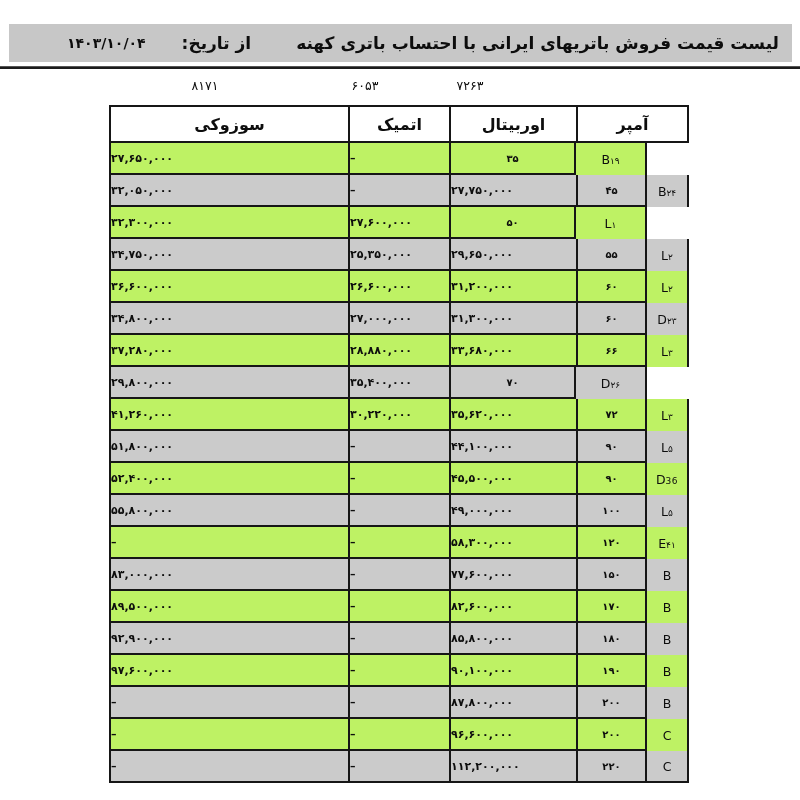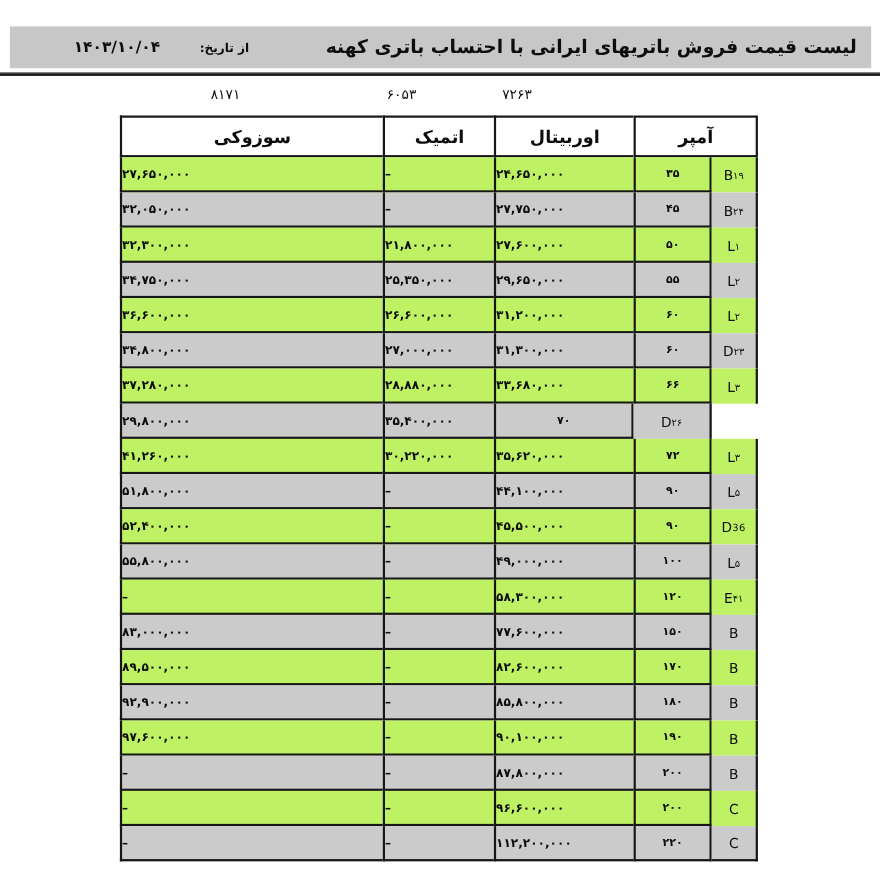--- a/index.html
+++ b/index.html
@@ -26,21 +26,21 @@
     padding:0 13px 0 58px;
   }
   .page-title{
     font-size:17px; font-weight:bold; direction:rtl;
     white-space:nowrap;
   }
   .date-group{
     margin-right:auto;
     display:flex; flex-direction:row-reverse; align-items:center; gap:36px;
   }
-  .date-label{font-size:11px; font-weight:bold; direction:rtl; white-space:nowrap;}
+  .date-label{font-size:17px; font-weight:bold; direction:rtl; white-space:nowrap;}
   .date-value{font-size:14px; font-weight:bold; letter-spacing:1px; white-space:nowrap;}
 
   .separator-line{
     position:absolute; left:0; top:66px; width:800px; height:3px;
     background:#1b1b1b;
     border-top:1px solid #555;
   }
 
   
   .ref-number{
@@ -125,40 +125,38 @@
   <div class="thead">
     <div class="cell hcell">سوزوکی</div>
     <div class="cell hcell">اتمیک</div>
     <div class="cell hcell">اوربیتال</div>
     <div class="cell hcell h-amp">آمپر</div>
   </div>
   <div id="tbody">
       <div class="trow">
         <div class="cell c-price">۲۷,۶۵۰,۰۰۰</div>
         <div class="cell c-price">–</div>
-        <div class="cell c-price">۲۴,۶۵۰,۰۰۰</div>
         <div class="cell c-amp">۳۵</div>
         <div class="cell c-code">
           <span>B</span>
           <span class="code-sub">۱۹</span>
         </div>
       </div>
       <div class="trow gray">
         <div class="cell c-price">۳۲,۰۵۰,۰۰۰</div>
         <div class="cell c-price">–</div>
         <div class="cell c-price">۲۷,۷۵۰,۰۰۰</div>
         <div class="cell c-amp">۴۵</div>
         <div class="cell c-code">
           <span>B</span>
           <span class="code-sub">۲۴</span>
         </div>
       </div>
       <div class="trow">
         <div class="cell c-price">۳۲,۳۰۰,۰۰۰</div>
-        <div class="cell c-price">۲۱,۸۰۰,۰۰۰</div>
         <div class="cell c-price">۲۷,۶۰۰,۰۰۰</div>
         <div class="cell c-amp">۵۰</div>
         <div class="cell c-code">
           <span>L</span>
           <span class="code-sub">۱</span>
         </div>
       </div>
       <div class="trow gray">
         <div class="cell c-price">۳۴,۷۵۰,۰۰۰</div>
         <div class="cell c-price">۲۵,۳۵۰,۰۰۰</div>

